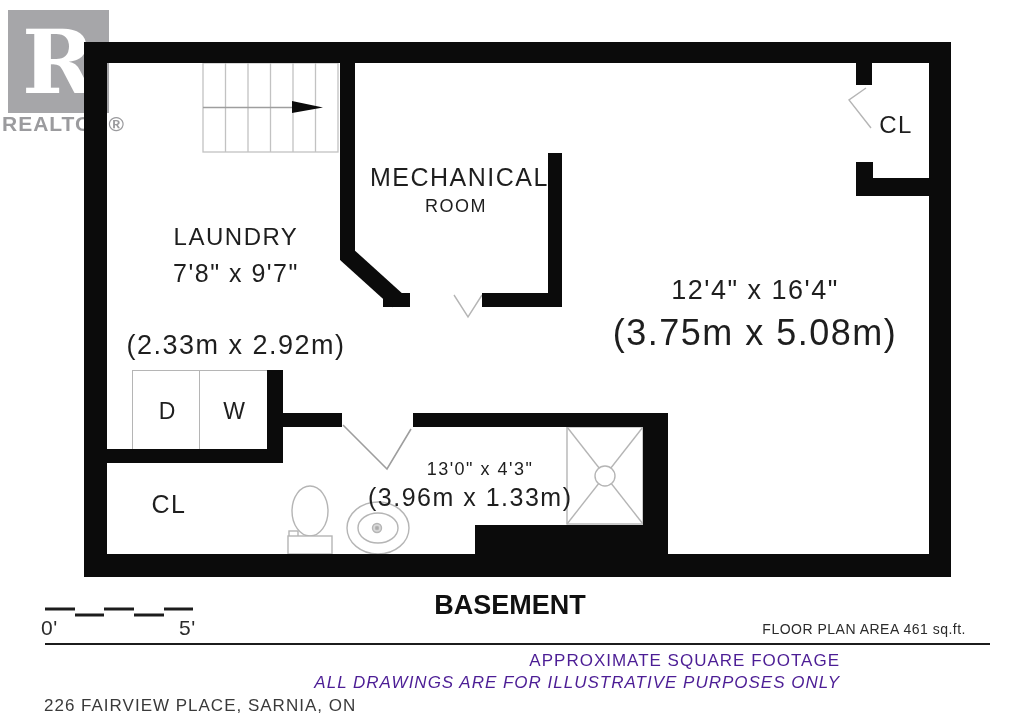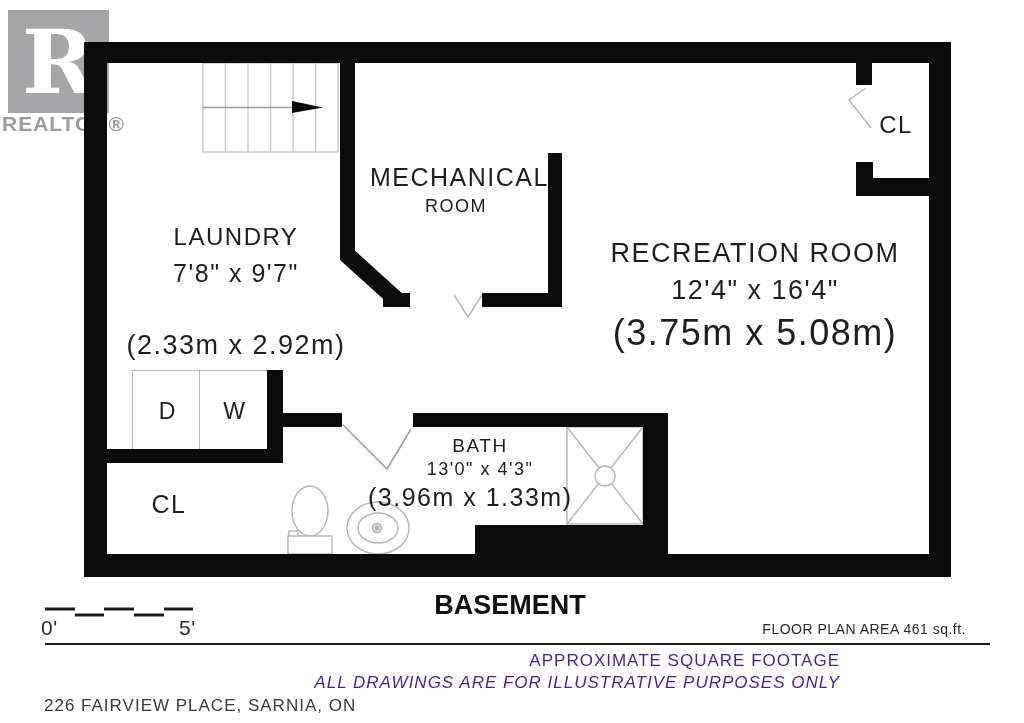--- a/index.html
+++ b/index.html
@@ -104,25 +104,23 @@
     <span>W</span>
   </div>
 
   <div class="lbl" style="left:96px;top:223px;width:280px;font-size:24px;">LAUNDRY</div>
   <div class="lbl" style="left:96px;top:259px;width:280px;font-size:25px;">7'8" x 9'7"</div>
   <div class="lbl" style="left:96px;top:298px;width:280px;font-size:27px;margin-top:32px;">(2.33m x 2.92m)</div>
 
   <div class="lbl" style="left:370px;top:163px;width:172px;font-size:25px;">MECHANICAL</div>
   <div class="lbl" style="left:370px;top:196px;width:172px;font-size:18px;">ROOM</div>
 
-  <div class="lbl" style="left:585px;top:238px;width:340px;font-size:27px;">RECREATION ROOM</div>
   <div class="lbl" style="left:585px;top:275px;width:340px;font-size:27px;">12'4" x 16'4"</div>
   <div class="lbl" style="left:585px;top:312px;width:340px;font-size:36px;">(3.75m x 5.08m)</div>
 
-  <div class="lbl" style="left:380px;top:435px;width:200px;font-size:19px;">BATH</div>
   <div class="lbl" style="left:380px;top:459px;width:200px;font-size:18px;">13'0" x 4'3"</div>
   <div class="lbl" style="left:368px;top:483px;width:200px;font-size:25px;">(3.96m x 1.33m)</div>
 
   <div class="lbl" style="left:868px;top:111px;width:56px;font-size:24px;">CL</div>
   <div class="lbl" style="left:138px;top:490px;width:62px;font-size:25px;">CL</div>
 
   <div class="lbl left" style="left:41px;top:616px;width:40px;font-size:21px;letter-spacing:0.5px;color:#2b2b2b;">0'</div>
   <div class="lbl left" style="left:179px;top:616px;width:40px;font-size:21px;letter-spacing:0.5px;color:#2b2b2b;">5'</div>
 
   <div class="lbl" style="left:395px;top:590px;width:230px;font-size:27px;font-weight:bold;letter-spacing:0px;color:#111;">BASEMENT</div>

